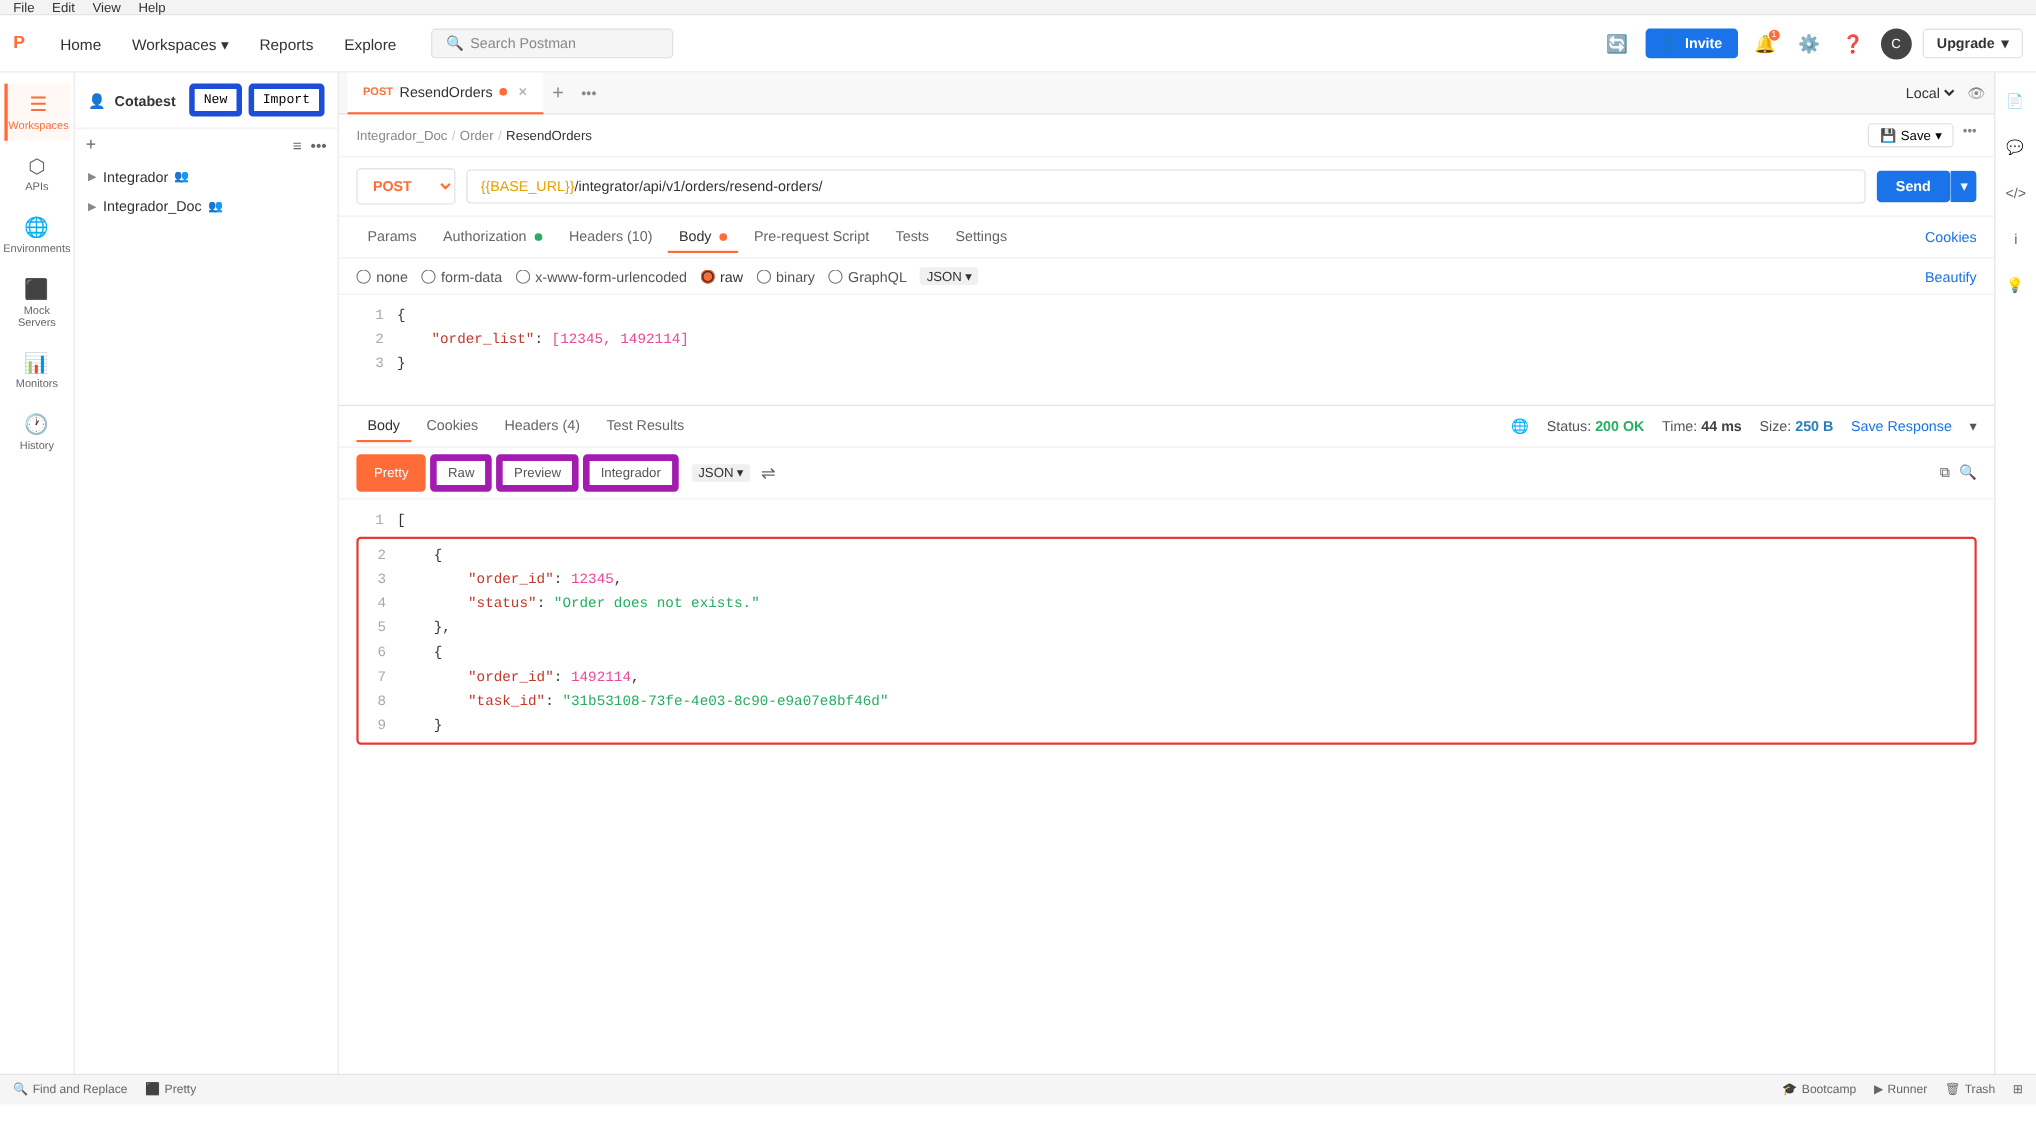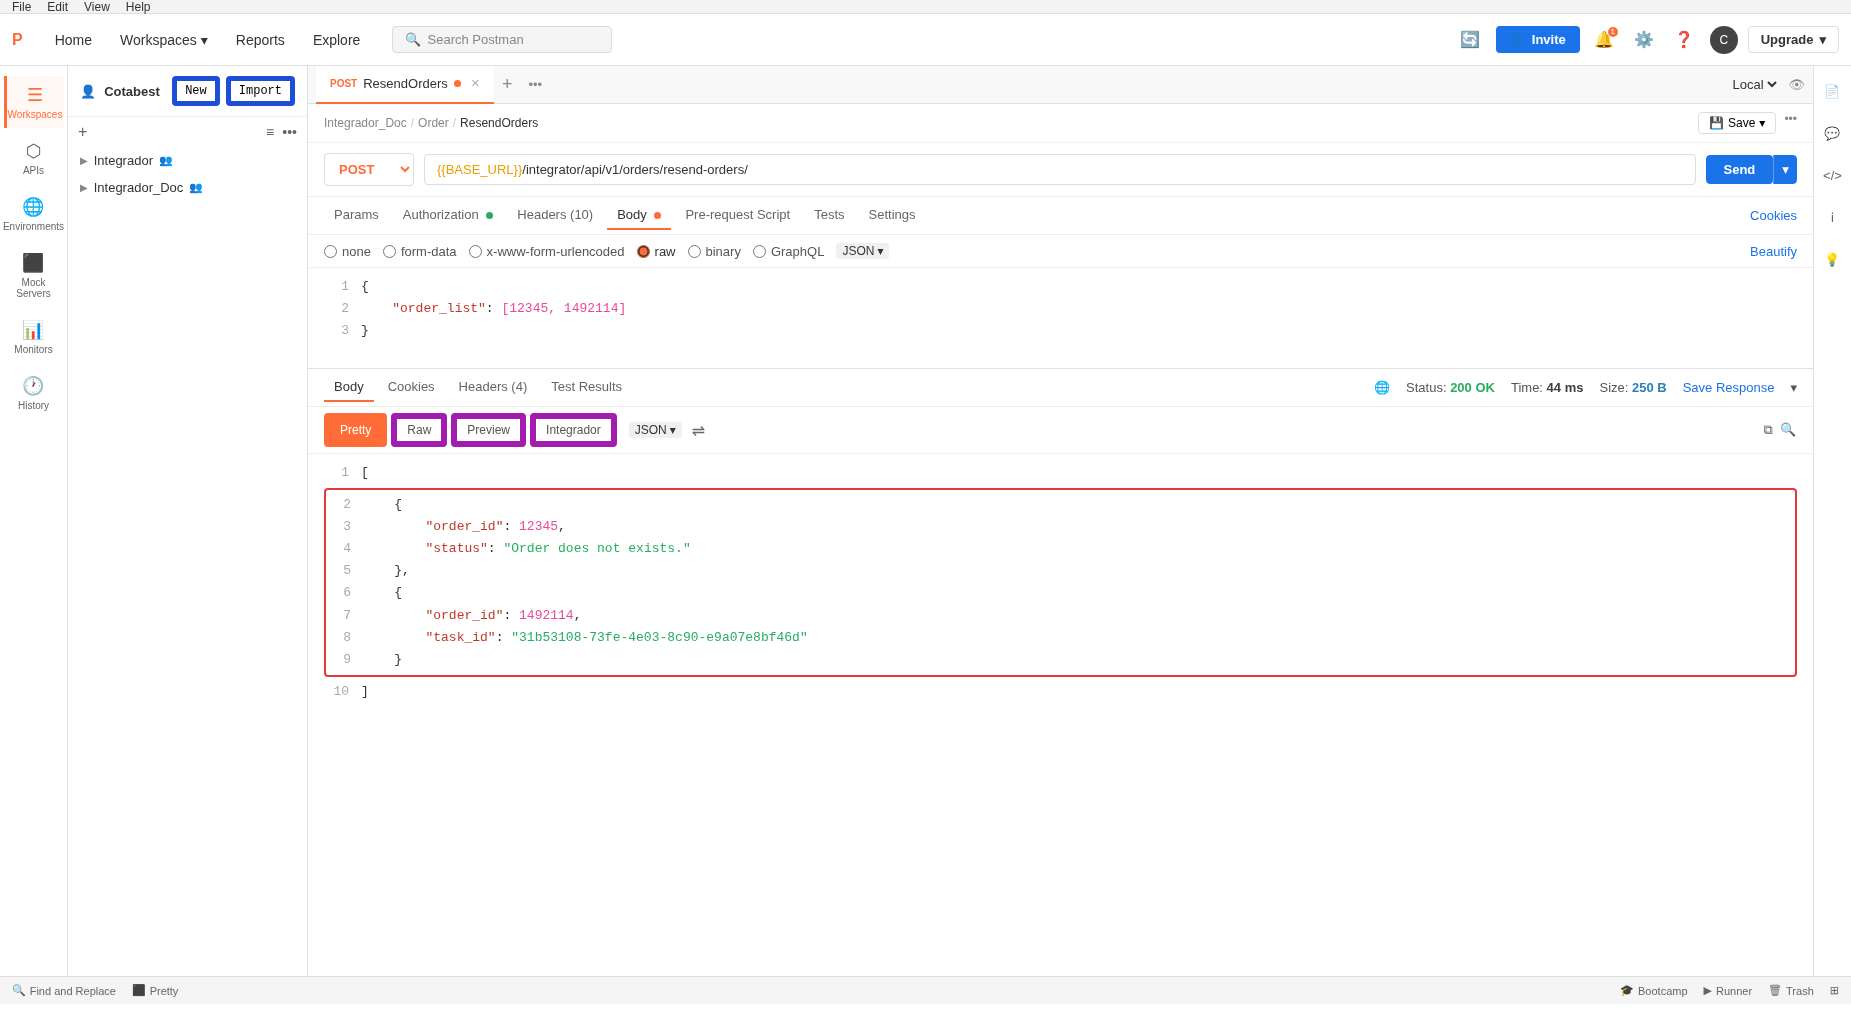--- a/index.html
+++ b/index.html
@@ -416,24 +416,20 @@
           </div>
           <div class="line">
             <span class="line-num">8</span>
             <span>&nbsp;&nbsp;&nbsp;&nbsp;&nbsp;&nbsp;&nbsp;&nbsp;<span class="code-key">"task_id"</span>: <span class="code-str">"31b53108-73fe-4e03-8c90-e9a07e8bf46d"</span></span>
           </div>
           <div class="line">
             <span class="line-num">9</span>
             <span class="code-brace">&nbsp;&nbsp;&nbsp;&nbsp;}</span>
           </div>
         </div>
-        <div class="line">
-          <span class="line-num">10</span>
-          <span class="code-brace">]</span>
-        </div>
       </div>
     </div>
   </div>
 
   <div class="right-sidebar">
     <div class="right-icon" title="Documentation">
       <span>📄</span>
     </div>
     <div class="right-icon" title="Comments">
       <span>💬</span>

